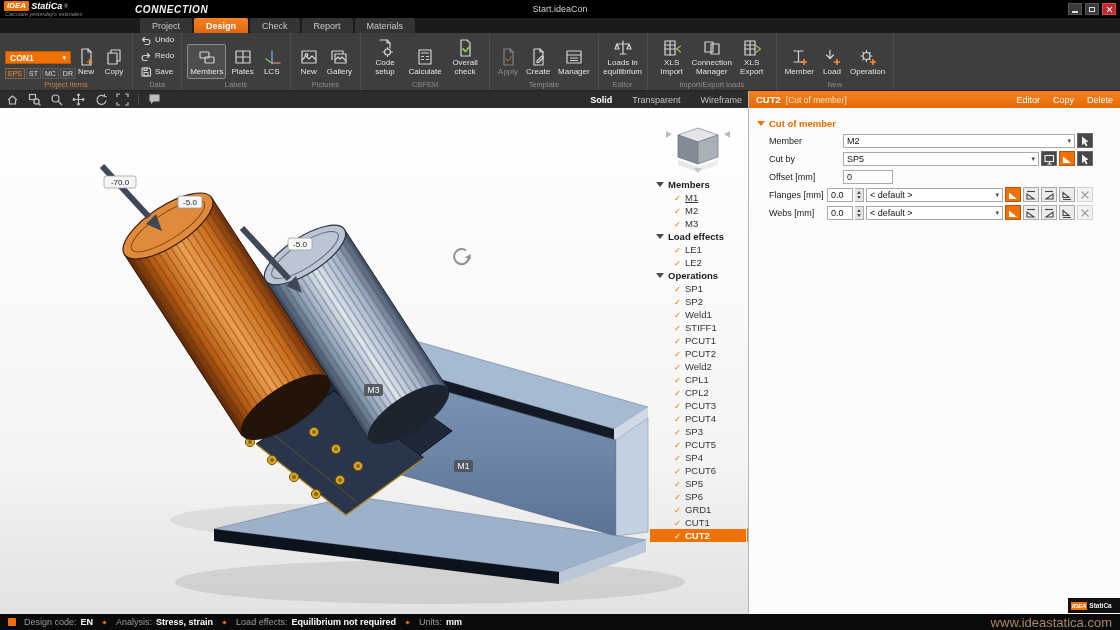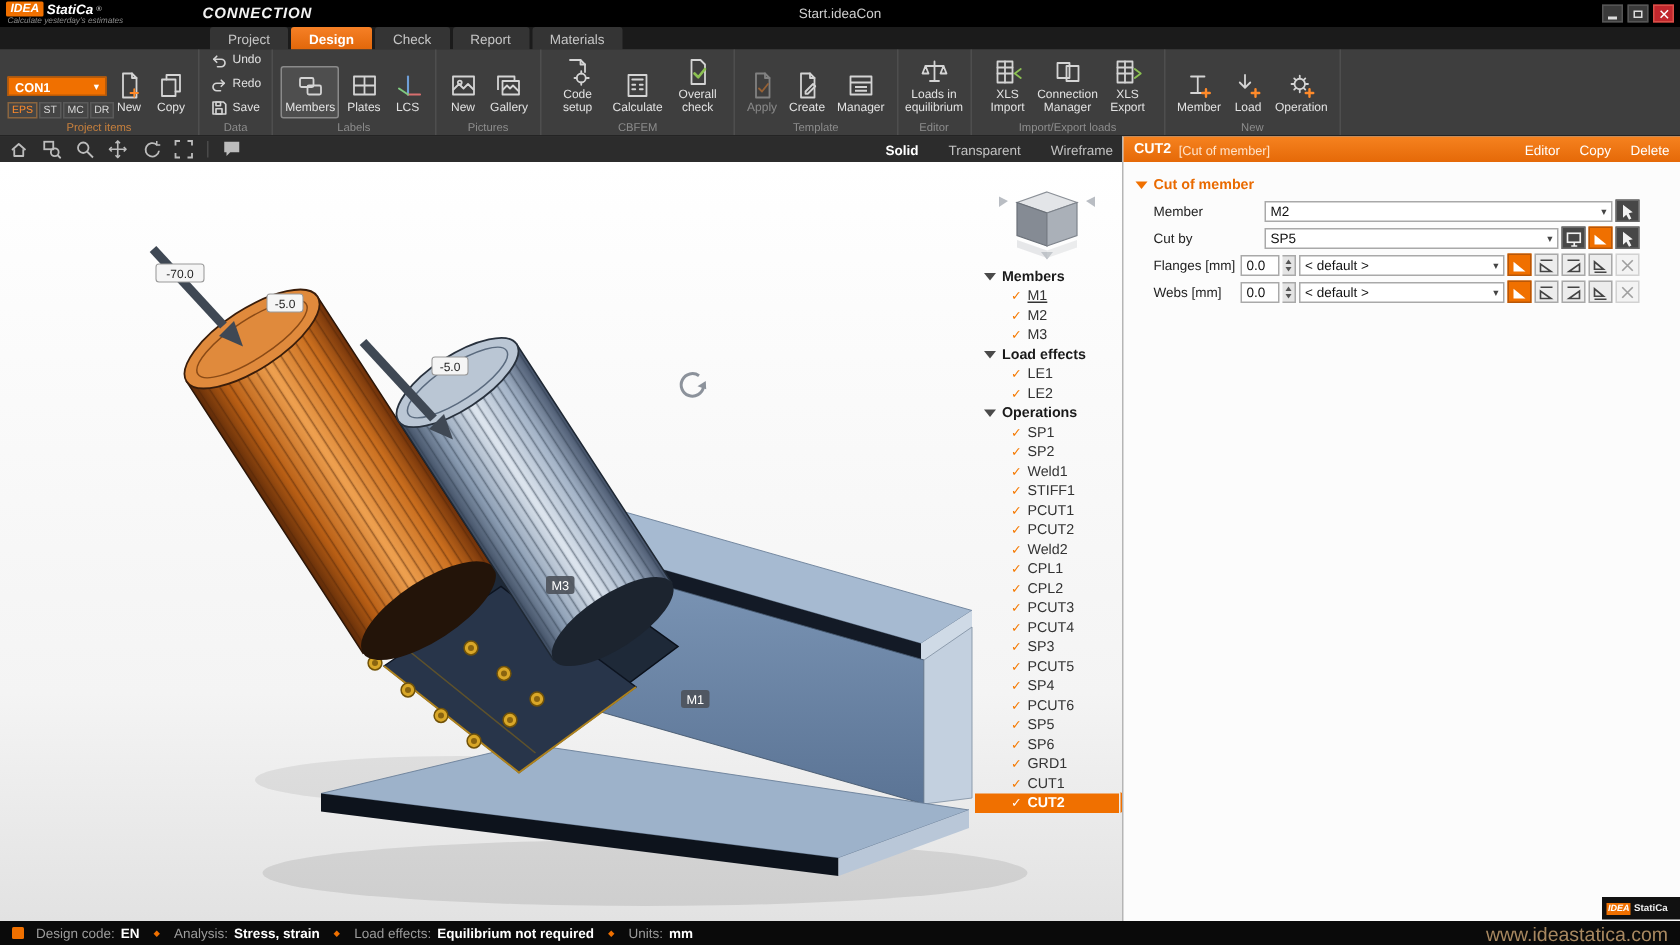--- a/index.html
+++ b/index.html
@@ -715,20 +715,24 @@
             </svg>
         </div>
         <div class="sbtn">
           <svg viewBox="0 0 12 12">
               <polygon points="3,1.5 9.5,6.5 6.8,7.2 8.6,10.6 7,11.5 5.2,8.2 3,10.2" fill="#f2f2f2"></polygon>
             </svg>
         </div>
       </div>
 
 
+      <div class="prow">
+        <span class="plabel">Offset [mm]</span>
+        <div class="numbox">0</div>
+      </div>
 
 
       <div class="prow">
         <span class="plabel w2">Flanges [mm]</span>
         <div class="numbox val">0.0</div>
         <div class="spin">
             <i class="up"></i>
             <i class="dn"></i>
           </div>
         <div class="combo">

